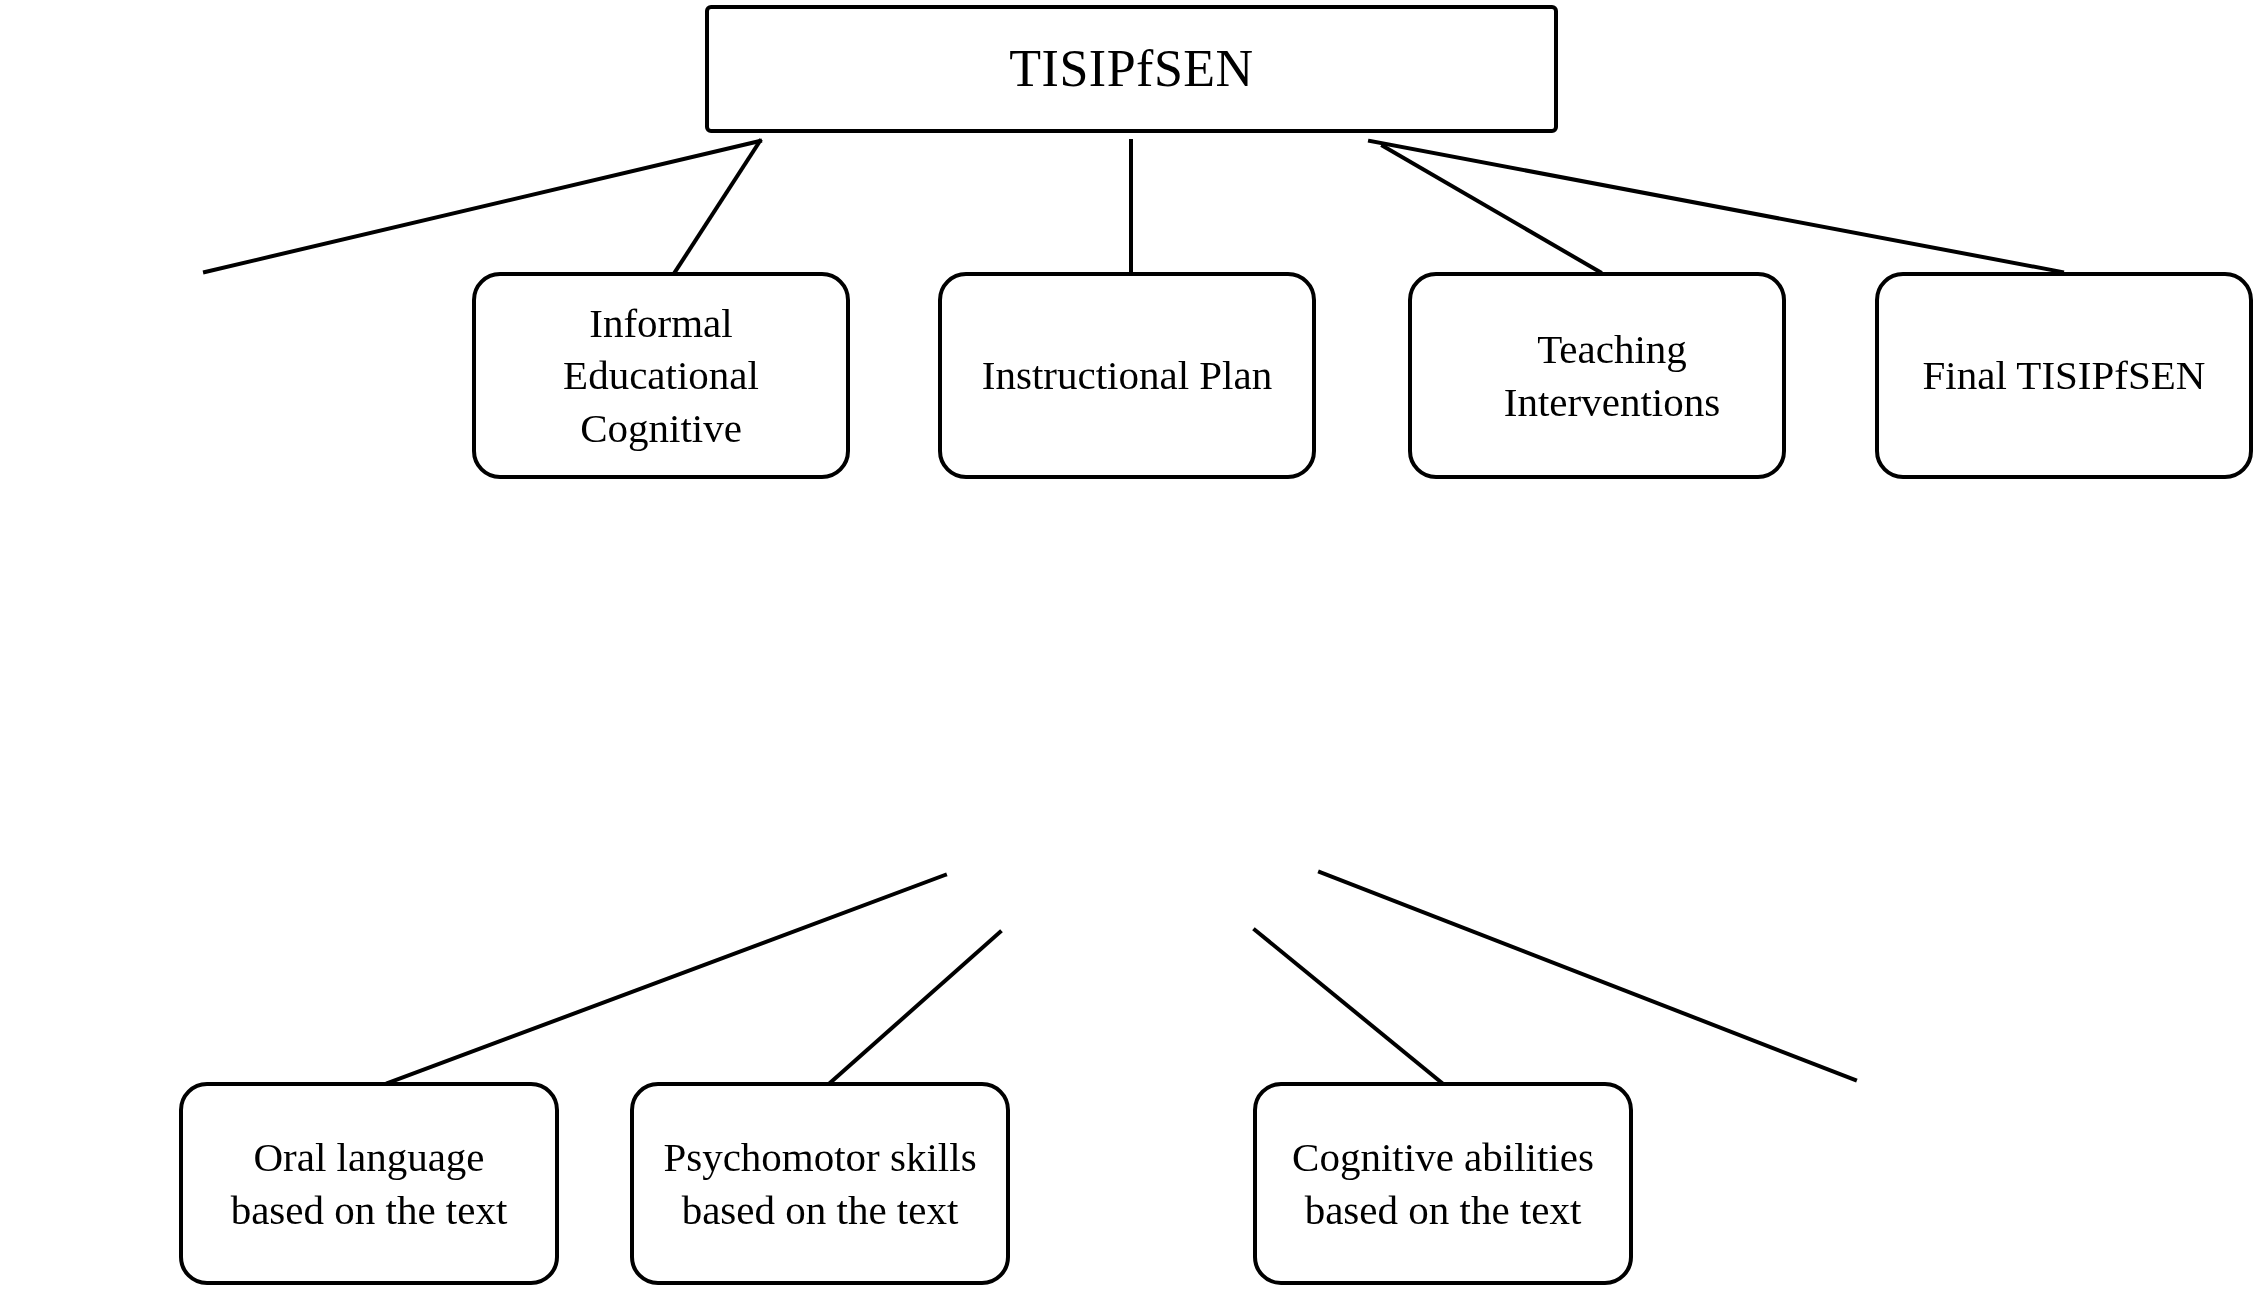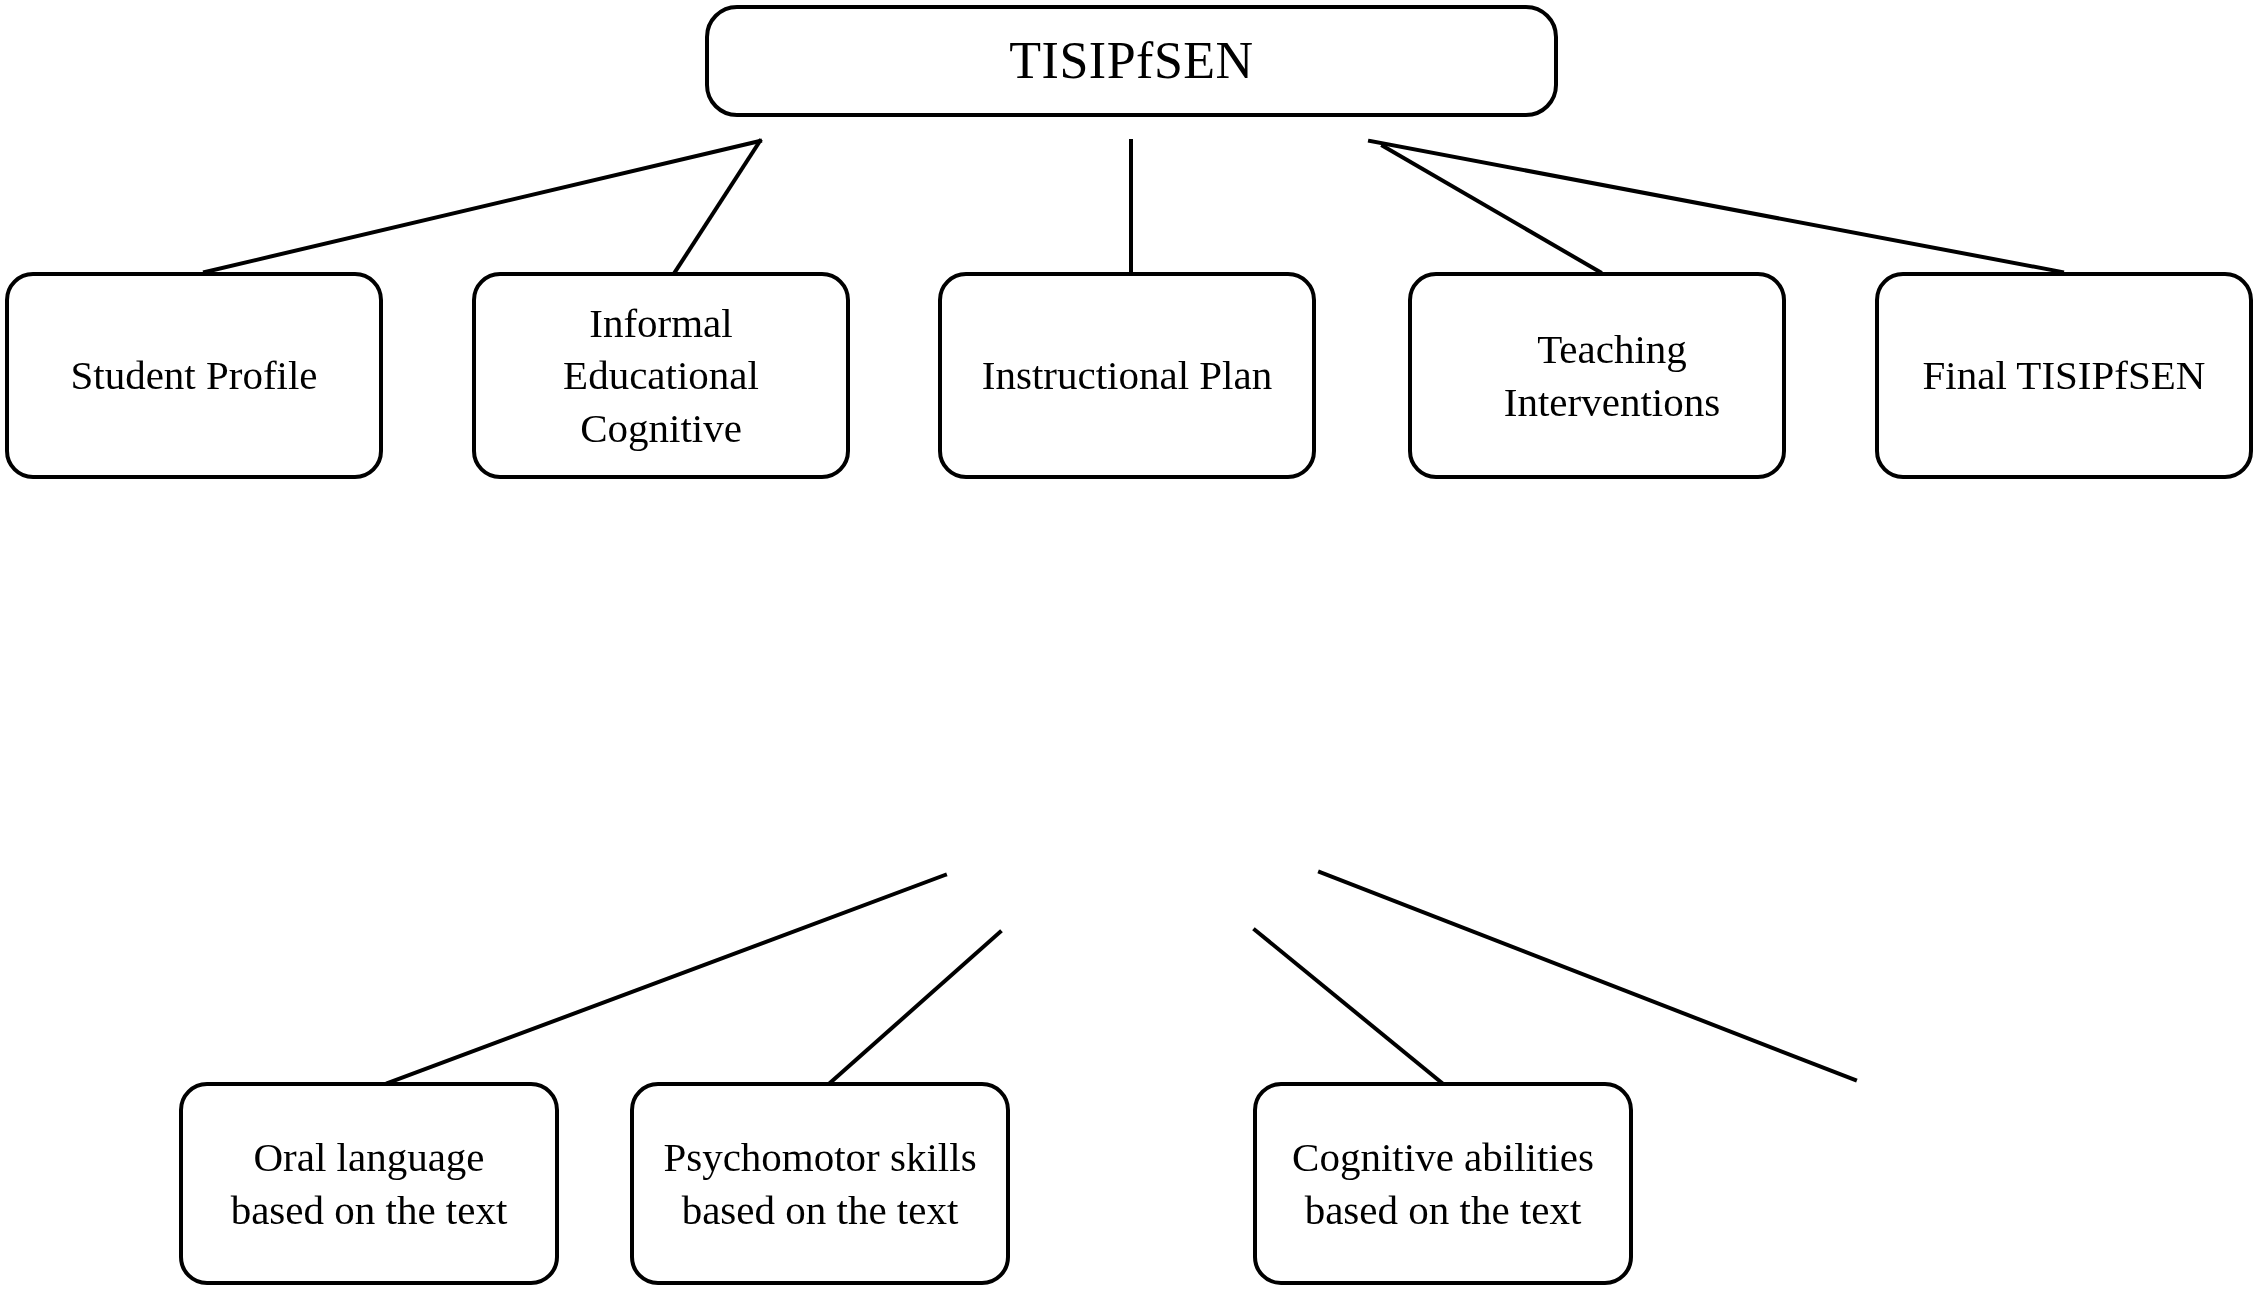--- a/index.html
+++ b/index.html
@@ -39,22 +39,22 @@
   .node .label {
     display: block;
     line-height: 1.28;
     padding: 0 10px;
     white-space: pre-line;
   }
   #node-root {
     left: 705px;
     top: 5px;
     width: 853px;
-    height: 112px;
-    border-radius: 32px;
+    height: 128px;
+    border-radius: 6px;
   }
   #node-root .label {
     font-size: 52px;
     letter-spacing: 0.5px;
   }
   .row2 {
     top: 272px;
     height: 207px;
     width: 378px;
   }
@@ -121,23 +121,20 @@
       <line x1="1000" y1="932" x2="830" y2="1083"></line>
       <line x1="1255" y1="930" x2="1442" y2="1083"></line>
       <line x1="1320" y1="872" x2="1855" y2="1080"></line>
     </g>
   </svg>
 
   <div class="node" id="node-root">
     <span class="label">TISIPfSEN</span>
   </div>
 
-  <div class="node row2" id="node-student-profile">
-    <span class="label">Student Profile</span>
-  </div>
   <div class="node row2" id="node-informal-assessment">
     <span class="label">Informal
 Educational
 Cognitive</span>
   </div>
   <div class="node row2" id="node-instructional-plan">
     <span class="label">Instructional Plan</span>
   </div>
   <div class="node row2" id="node-teaching-interventions">
     <span class="label">Teaching

